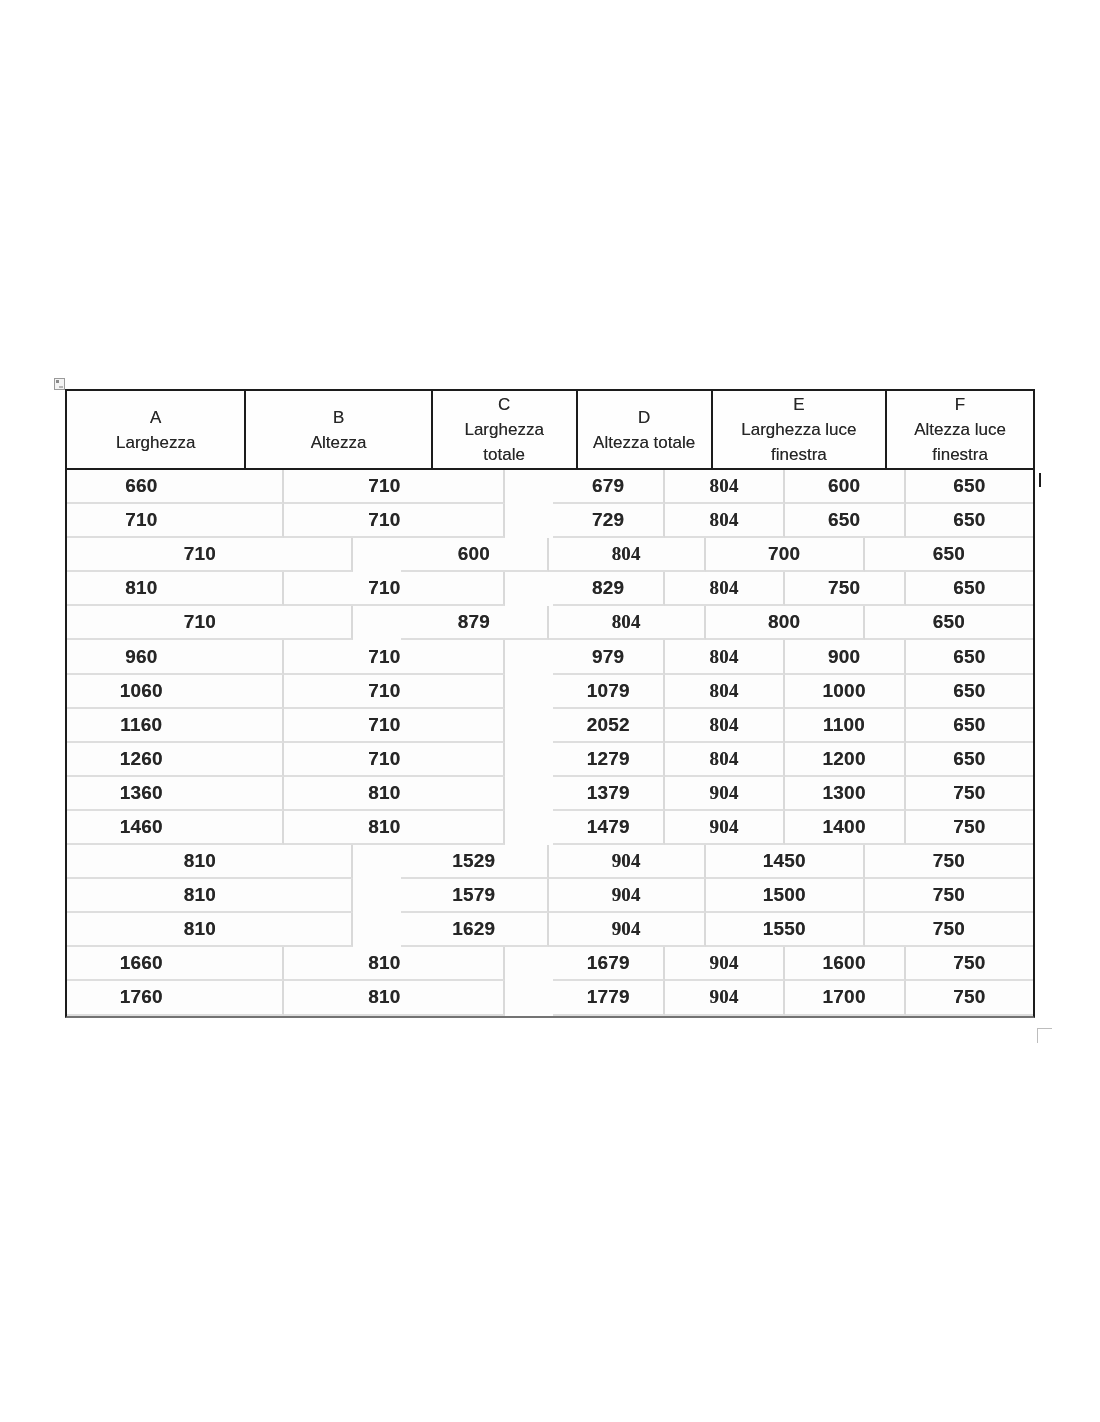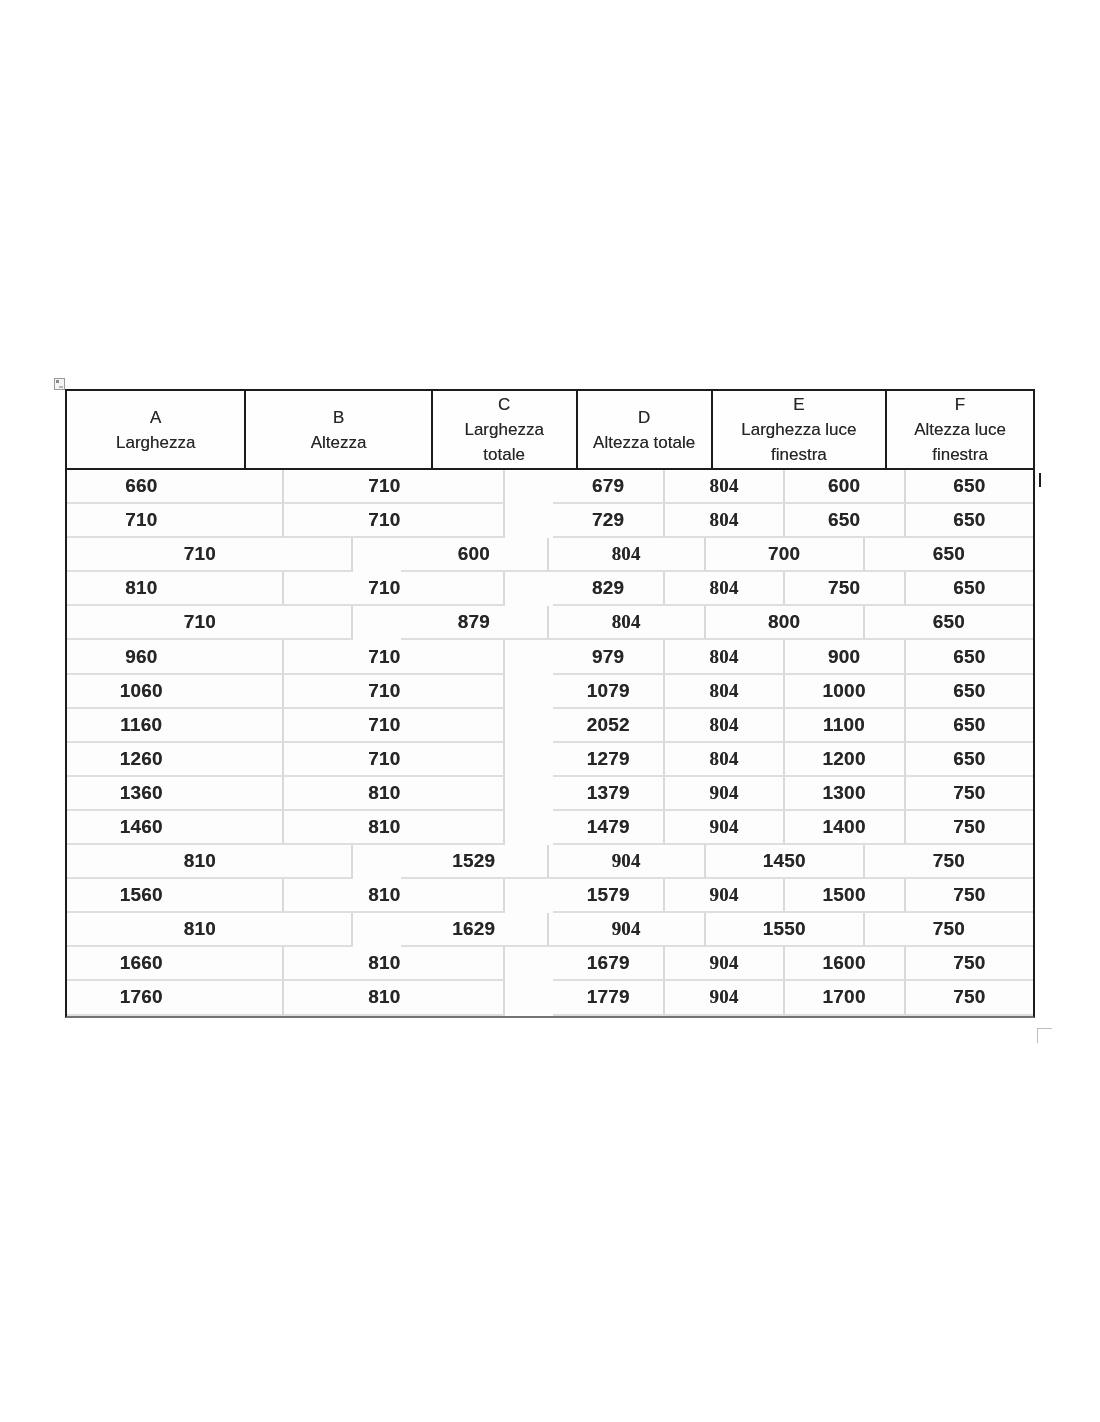--- a/index.html
+++ b/index.html
@@ -261,21 +261,20 @@
           <div class="dcell c6">750</div>
         </div>
         <div class="drow">
           <div class="dcell c2">810</div>
           <div class="dcell c3">1529</div>
           <div class="dcell c4">904</div>
           <div class="dcell c5">1450</div>
           <div class="dcell c6">750</div>
         </div>
         <div class="drow">
-          <div class="dcell c1">1560</div>
           <div class="dcell c2">810</div>
           <div class="dcell c3">1579</div>
           <div class="dcell c4">904</div>
           <div class="dcell c5">1500</div>
           <div class="dcell c6">750</div>
         </div>
         <div class="drow">
           <div class="dcell c2">810</div>
           <div class="dcell c3">1629</div>
           <div class="dcell c4">904</div>

